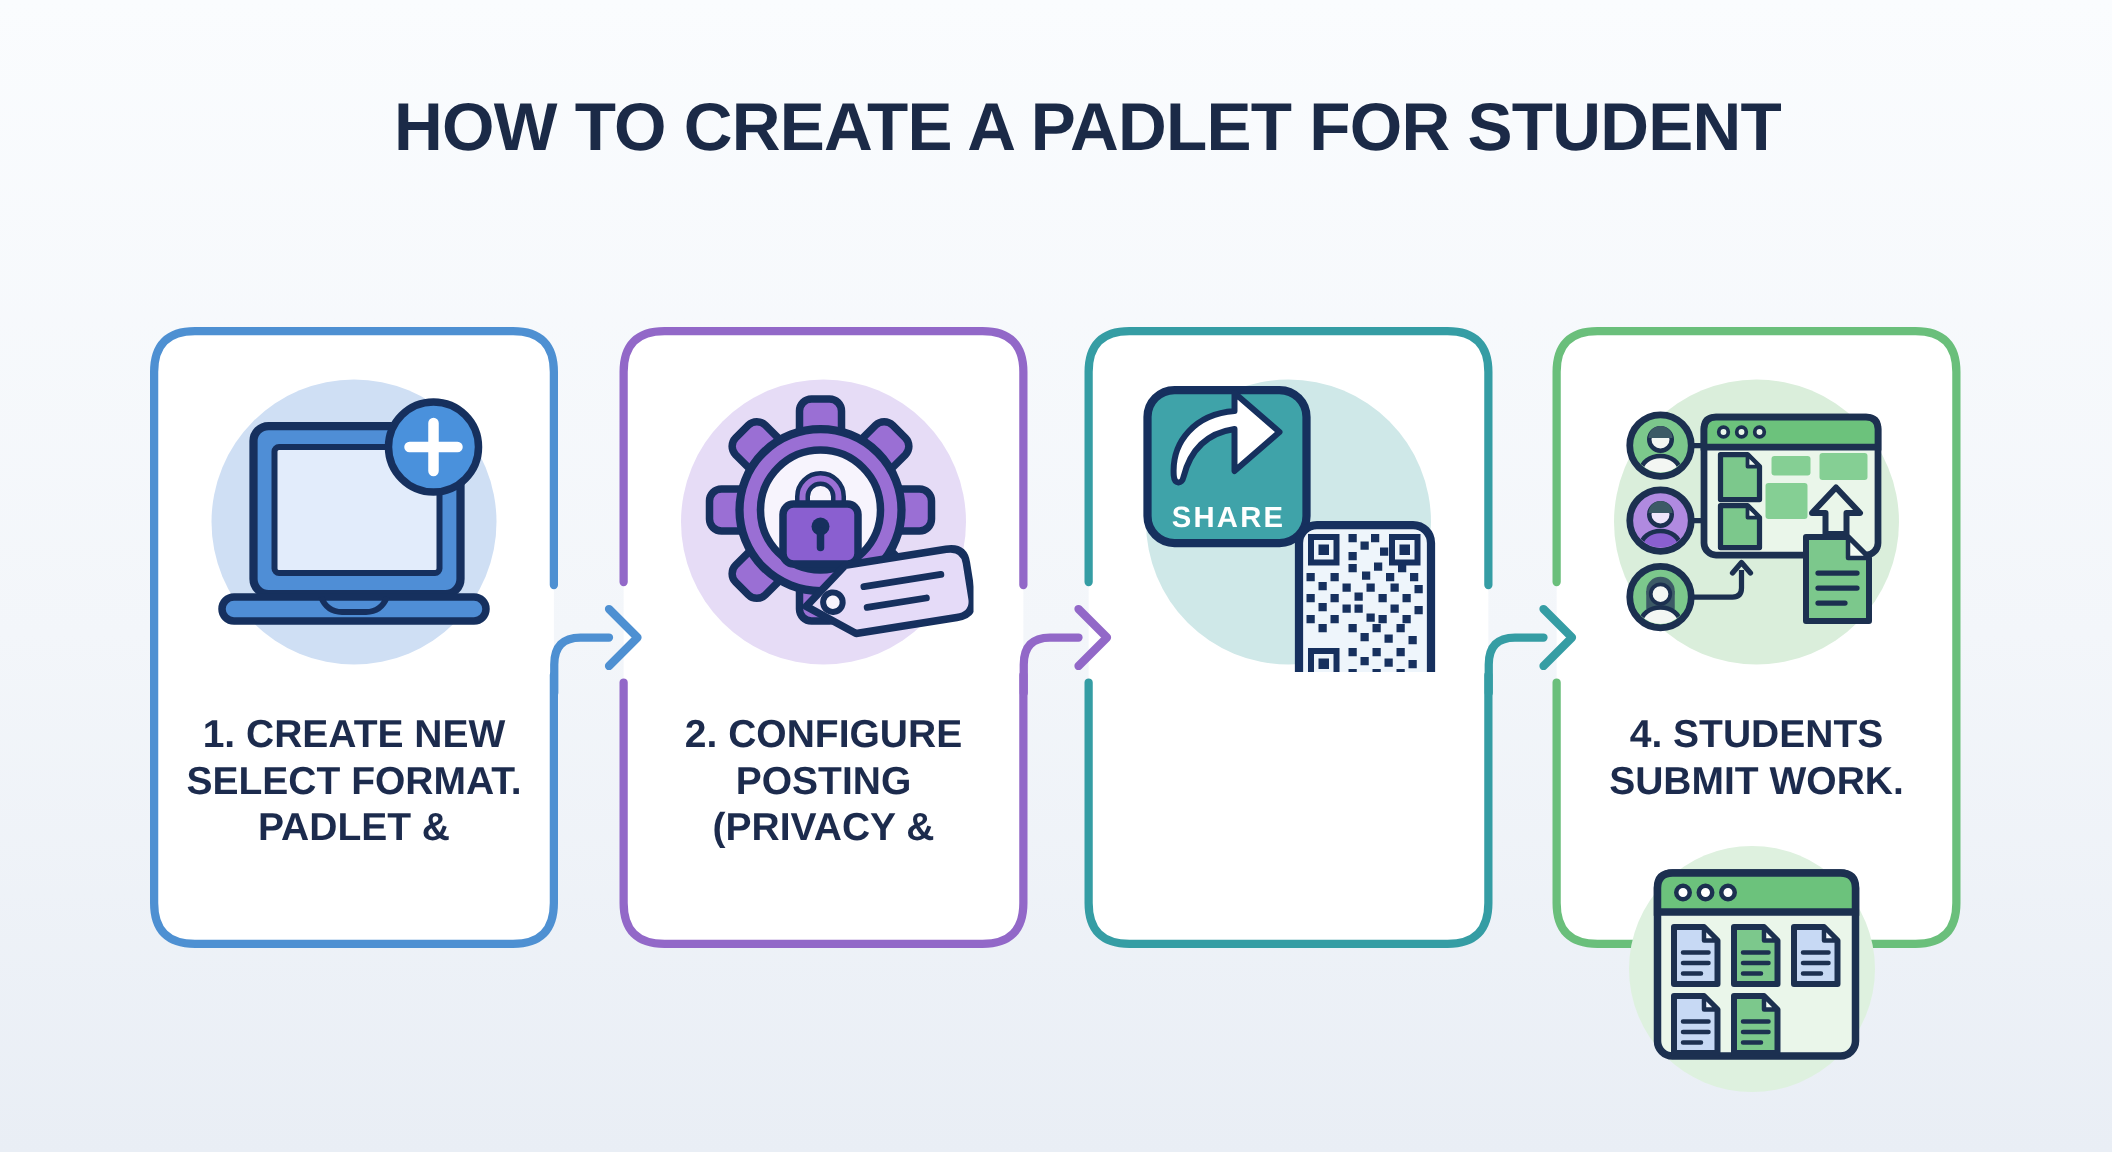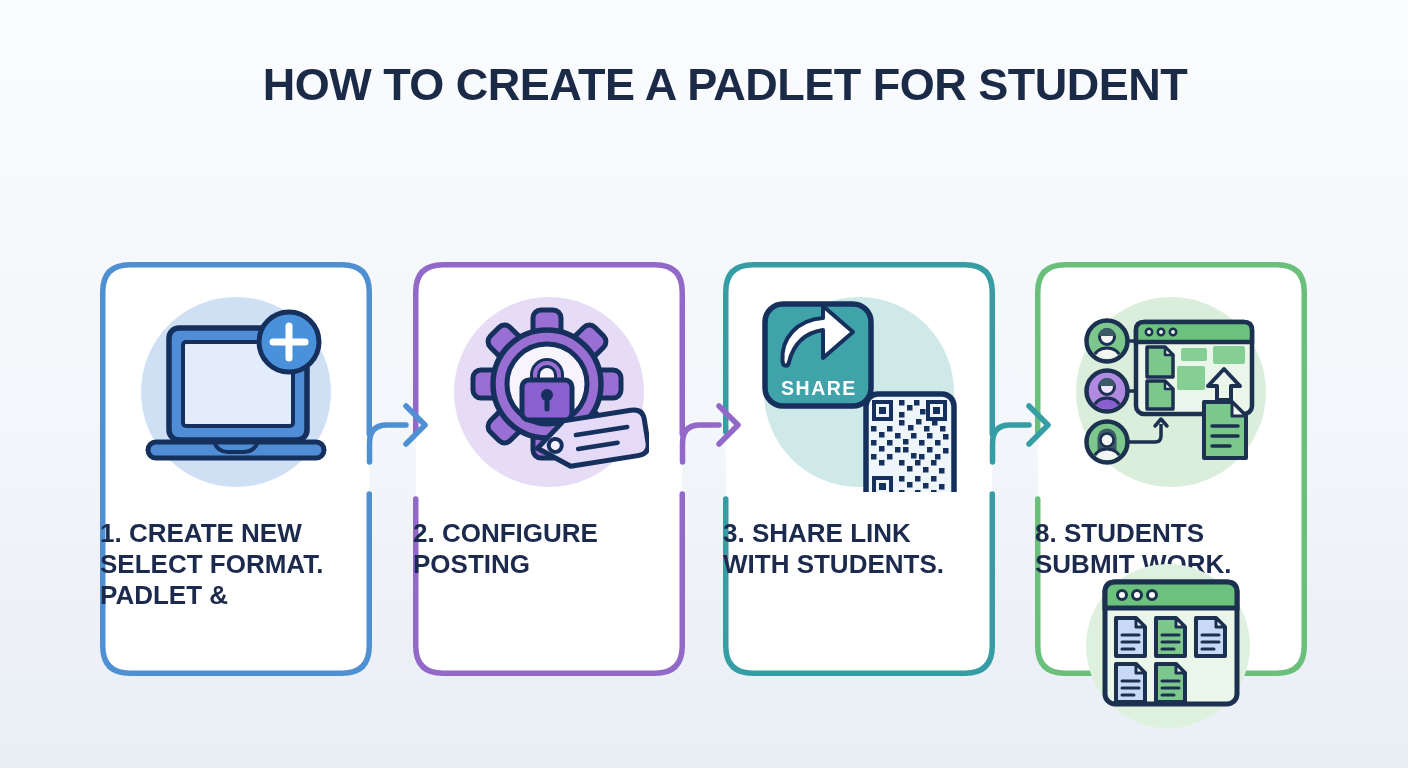--- a/index.html
+++ b/index.html
@@ -7,25 +7,25 @@
     position:relative;width:1408px;height:768px;overflow:hidden;
     background:linear-gradient(180deg,#fafcfe 0%,#f3f6fa 55%,#e9eef5 100%);
     font-family:"Liberation Sans", sans-serif;
     padding-left:42px;
   }
   #title{
     position:absolute;top:58px;left:0;width:100%;text-align:center;
     color:#1b2a47;font-weight:800;font-size:45px;line-height:53px;
     letter-spacing:-0.5px;
   }
-  .card{position:absolute;top:218px;width:272px;height:414px;margin-top:44px;}
+  .card{position:absolute;top:218px;width:272px;height:414px;}
   .card svg.border{position:absolute;left:0;top:0;overflow:visible;}
   .card svg.icon{position:absolute;left:36px;top:30px;}
   .step-text{
-    position:absolute;top:256px;left:0;width:272px;
+    position:absolute;top:256px;left:0;width:272px;text-align:center;
     color:#1c2b4d;font-weight:700;font-size:26px;line-height:31px;
   }
   .step-text span{display:block;}
   .flow-arrow{position:absolute;overflow:visible;}
   #extra-icon{position:absolute;left:1082px;top:556px;}
 </style>
 </head>
 <body>
 
 <div id="canvas">
@@ -100,20 +100,21 @@
       </g>
       <g transform="translate(128,150) rotate(-9)">
         <path d="M-40 0 L-10 -23 H58 Q70 -23 70 -12 V12 Q70 23 58 23 H-10 Z" fill="#e5dbf8" stroke="#16305e" stroke-width="5" stroke-linejoin="round"></path>
         <circle cx="-22" cy="0" r="6.5" fill="#f7f4fd" stroke="#16305e" stroke-width="4"></circle>
         <path d="M0 -7 H52 M0 7 H40" stroke="#16305e" stroke-width="4.5" stroke-linecap="round"></path>
       </g>
     </svg>
     <div class="step-text">
       <span>2. CONFIGURE</span>
       <span>POSTING</span>
+      <span>(PRIVACY &amp;</span>
     </div>
   </div>
 
   <div class="card" style="left:723px">
     <svg class="border" width="340" height="414" viewBox="0 0 340 414">
       <rect x="2.75" y="2.75" width="266.5" height="408.5" rx="27" fill="#ffffff"></rect>
       <path d="M269.25 172 V30 Q269.25 2.75 242 2.75 H30 Q2.75 2.75 2.75 30 V170" fill="none" stroke-width="5.5" stroke-linecap="round" stroke="#359da4"></path>
       <path d="M2.75 237 V384 Q2.75 411.25 30 411.25 H242 Q269.25 411.25 269.25 384 V232" fill="none" stroke-width="5.5" stroke-linecap="round" stroke="#359da4"></path>
     </svg>
     <svg class="icon" width="200" height="200" viewBox="0 0 200 200">
@@ -182,24 +183,20 @@
             <rect x="180" y="192" width="5.5" height="5.5"></rect>
           <rect x="140" y="198" width="5.5" height="5.5"></rect>
             <rect x="148" y="204" width="5.5" height="5.5"></rect>
           <rect x="156" y="198" width="5.5" height="5.5"></rect>
             <rect x="164" y="204" width="5.5" height="5.5"></rect>
           <rect x="172" y="198" width="5.5" height="5.5"></rect>
             <rect x="180" y="204" width="5.5" height="5.5"></rect>
         </g>
       </g>
     </svg>
-    <div class="step-text">
-      <span>3. SHARE LINK</span>
-      <span>WITH STUDENTS.</span>
-    </div>
   </div>
 
   <div class="card" style="left:1035px">
     <svg class="border" width="340" height="414" viewBox="0 0 340 414">
       <rect x="2.75" y="2.75" width="266.5" height="408.5" rx="27" fill="#ffffff"></rect>
       <path d="M2.75 170 V30 Q2.75 2.75 30 2.75 H242 Q269.25 2.75 269.25 30 V384 Q269.25 411.25 242 411.25 H30 Q2.75 411.25 2.75 384 V237" fill="none" stroke-width="5.5" stroke-linecap="round" stroke="#6abf7b"></path>
     </svg>
     <svg class="icon" width="200" height="200" viewBox="0 0 200 200">
       <defs>
         <clipPath id="av1">
@@ -258,21 +255,21 @@
         <circle cx="36" cy="150" r="20.5" fill="#7cc88c" stroke="#1c3050" stroke-width="4.5"></circle>
         <g clip-path="url(#av3)">
           <circle cx="36" cy="146" r="9.5" fill="#3c5a66"></circle>
           <path d="M26.5 146 h19 v12 h-19 z" fill="#3c5a66"></path>
           <path d="M23 167 a13 10 0 0 1 26 0 v4 h-26 z" fill="#f3f6f3" stroke="#1c3050" stroke-width="3"></path>
           <circle cx="36" cy="148" r="6.5" fill="#f3f6f3" stroke="#1c3050" stroke-width="2.5"></circle>
         </g>
       </g>
     </svg>
     <div class="step-text">
-      <span>8. STUDENTS</span>
+      <span>4. STUDENTS</span>
       <span>SUBMIT WORK.</span>
     </div>
   </div>
 
   <svg class="flow-arrow" style="left:364px;top:398px" width="75" height="80" viewBox="0 0 75 80">
     <path d="M5.5 64 V45 Q5.5 27 23 27 H42" fill="none" stroke-width="5.5" stroke-linecap="round" stroke="#4e90d2"></path>
     <path d="M42 8 L61 27 L42 46" fill="none" stroke-width="5.5" stroke-linecap="round" stroke-linejoin="round" stroke="#4e90d2"></path>
   </svg>
   <svg class="flow-arrow" style="left:677px;top:398px" width="75" height="80" viewBox="0 0 75 80">
     <path d="M5.5 64 V45 Q5.5 27 23 27 H42" fill="none" stroke-width="5.5" stroke-linecap="round" stroke="#9268c8"></path>

